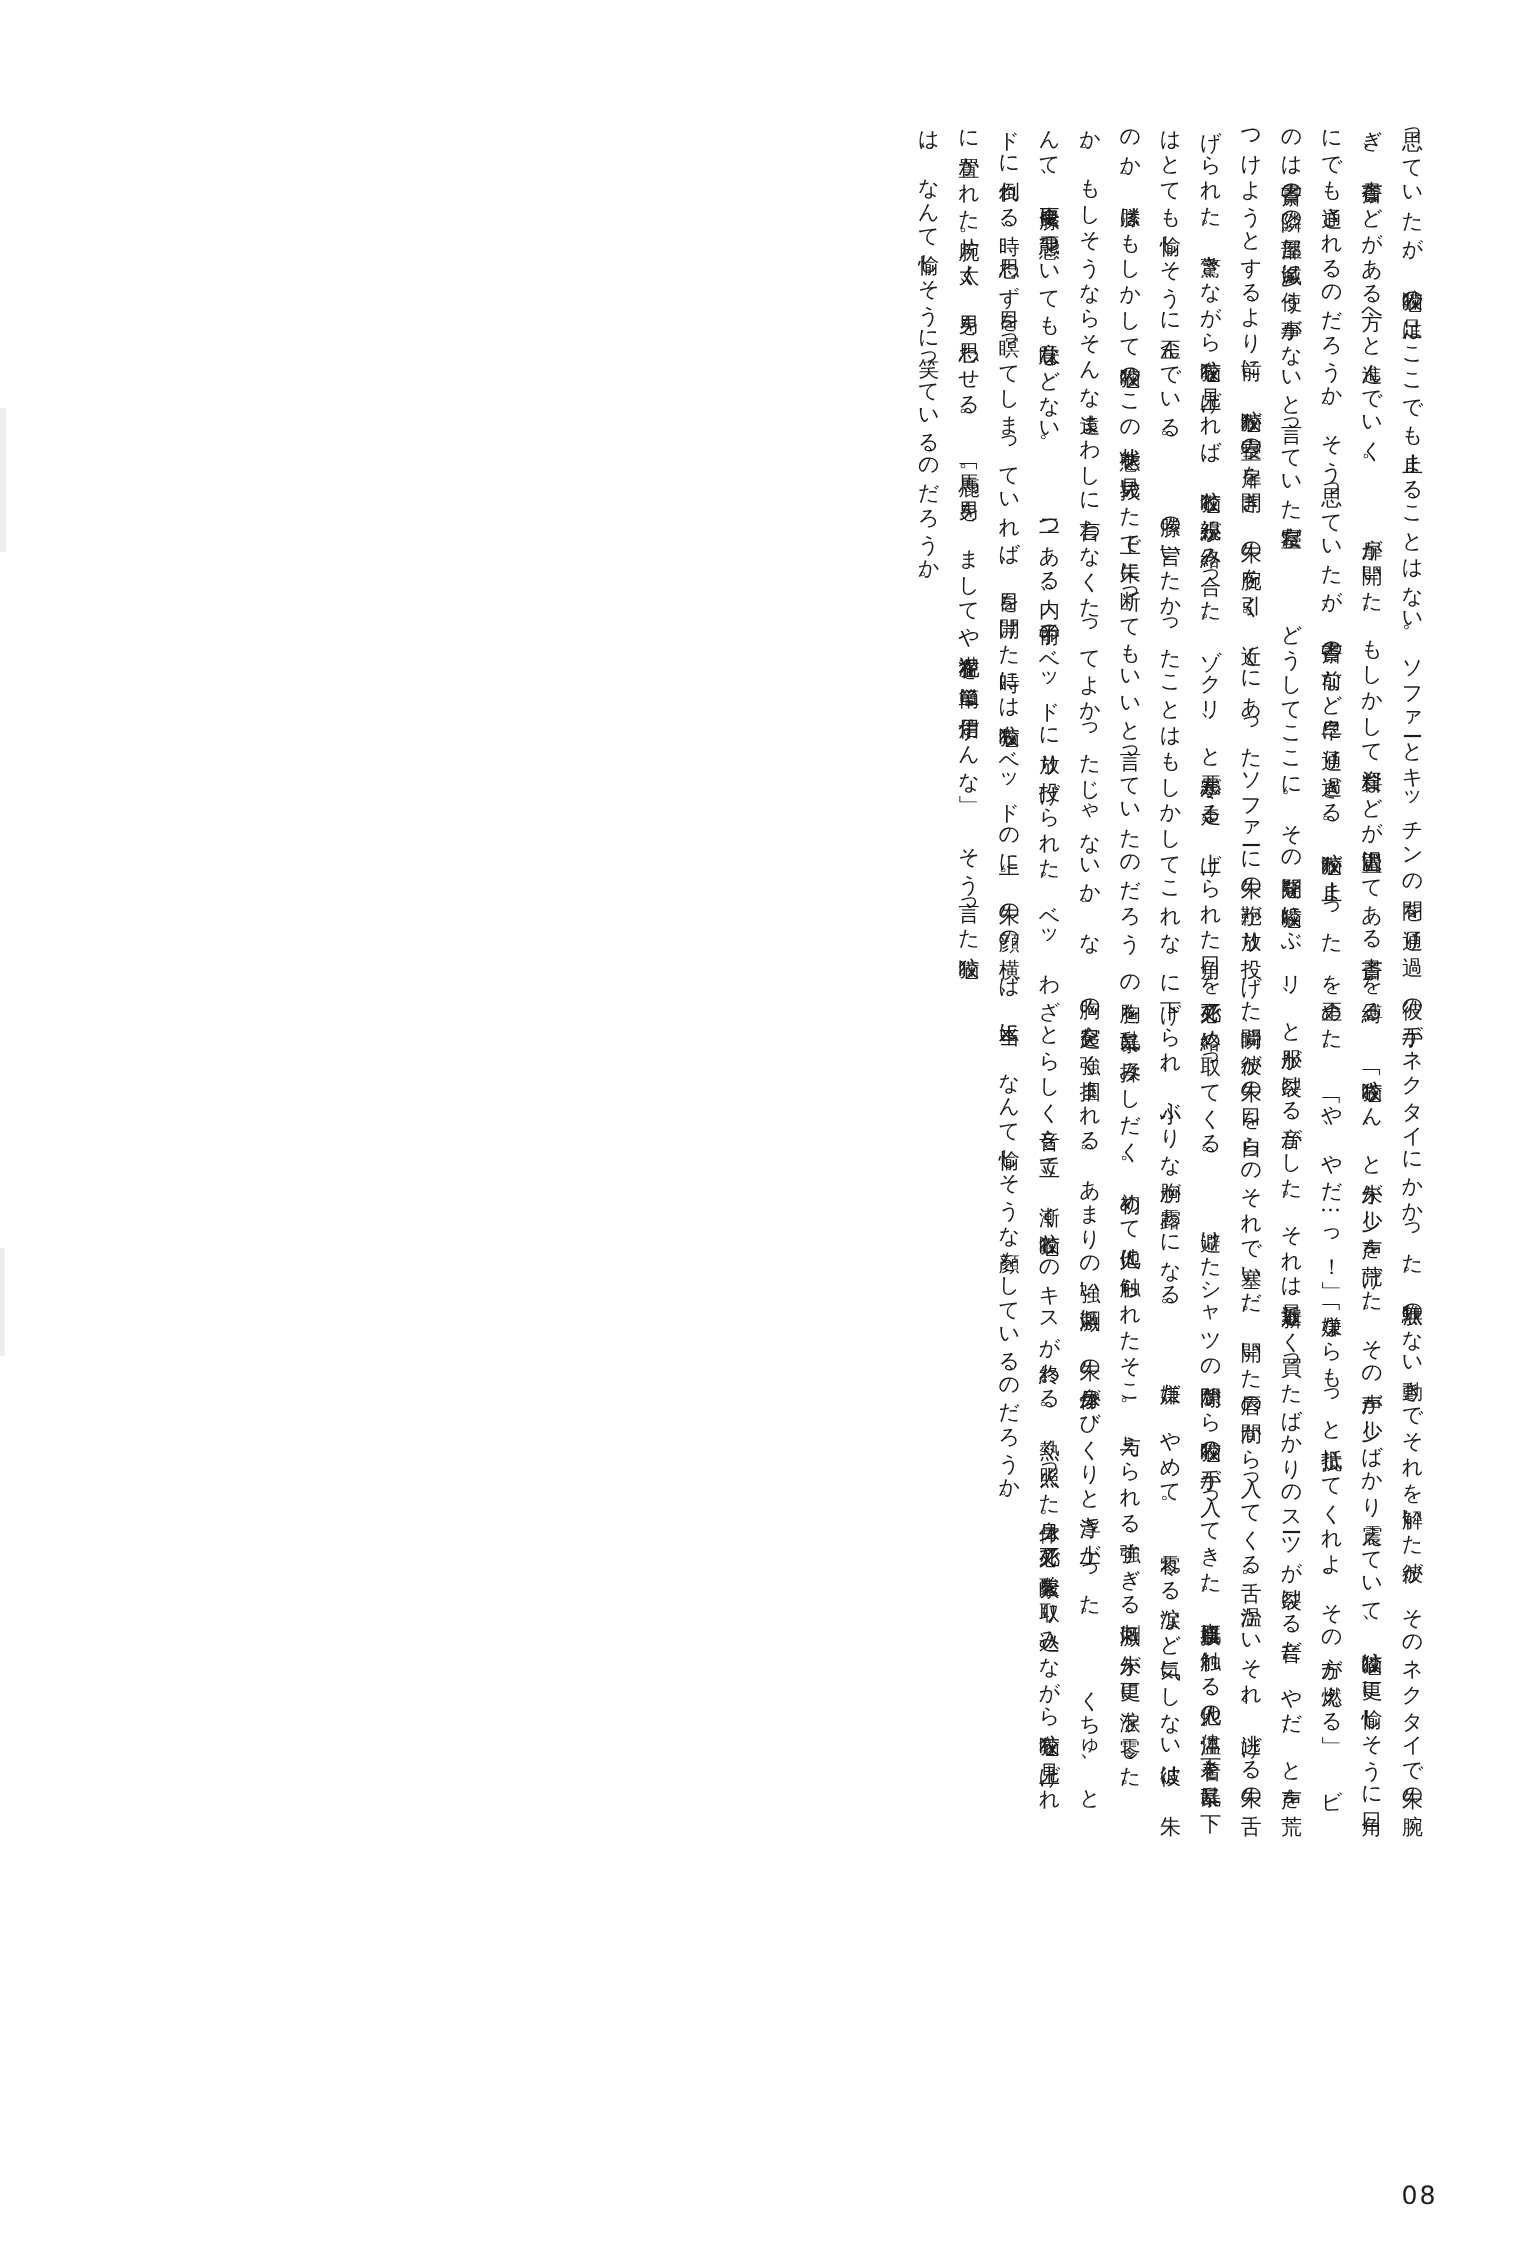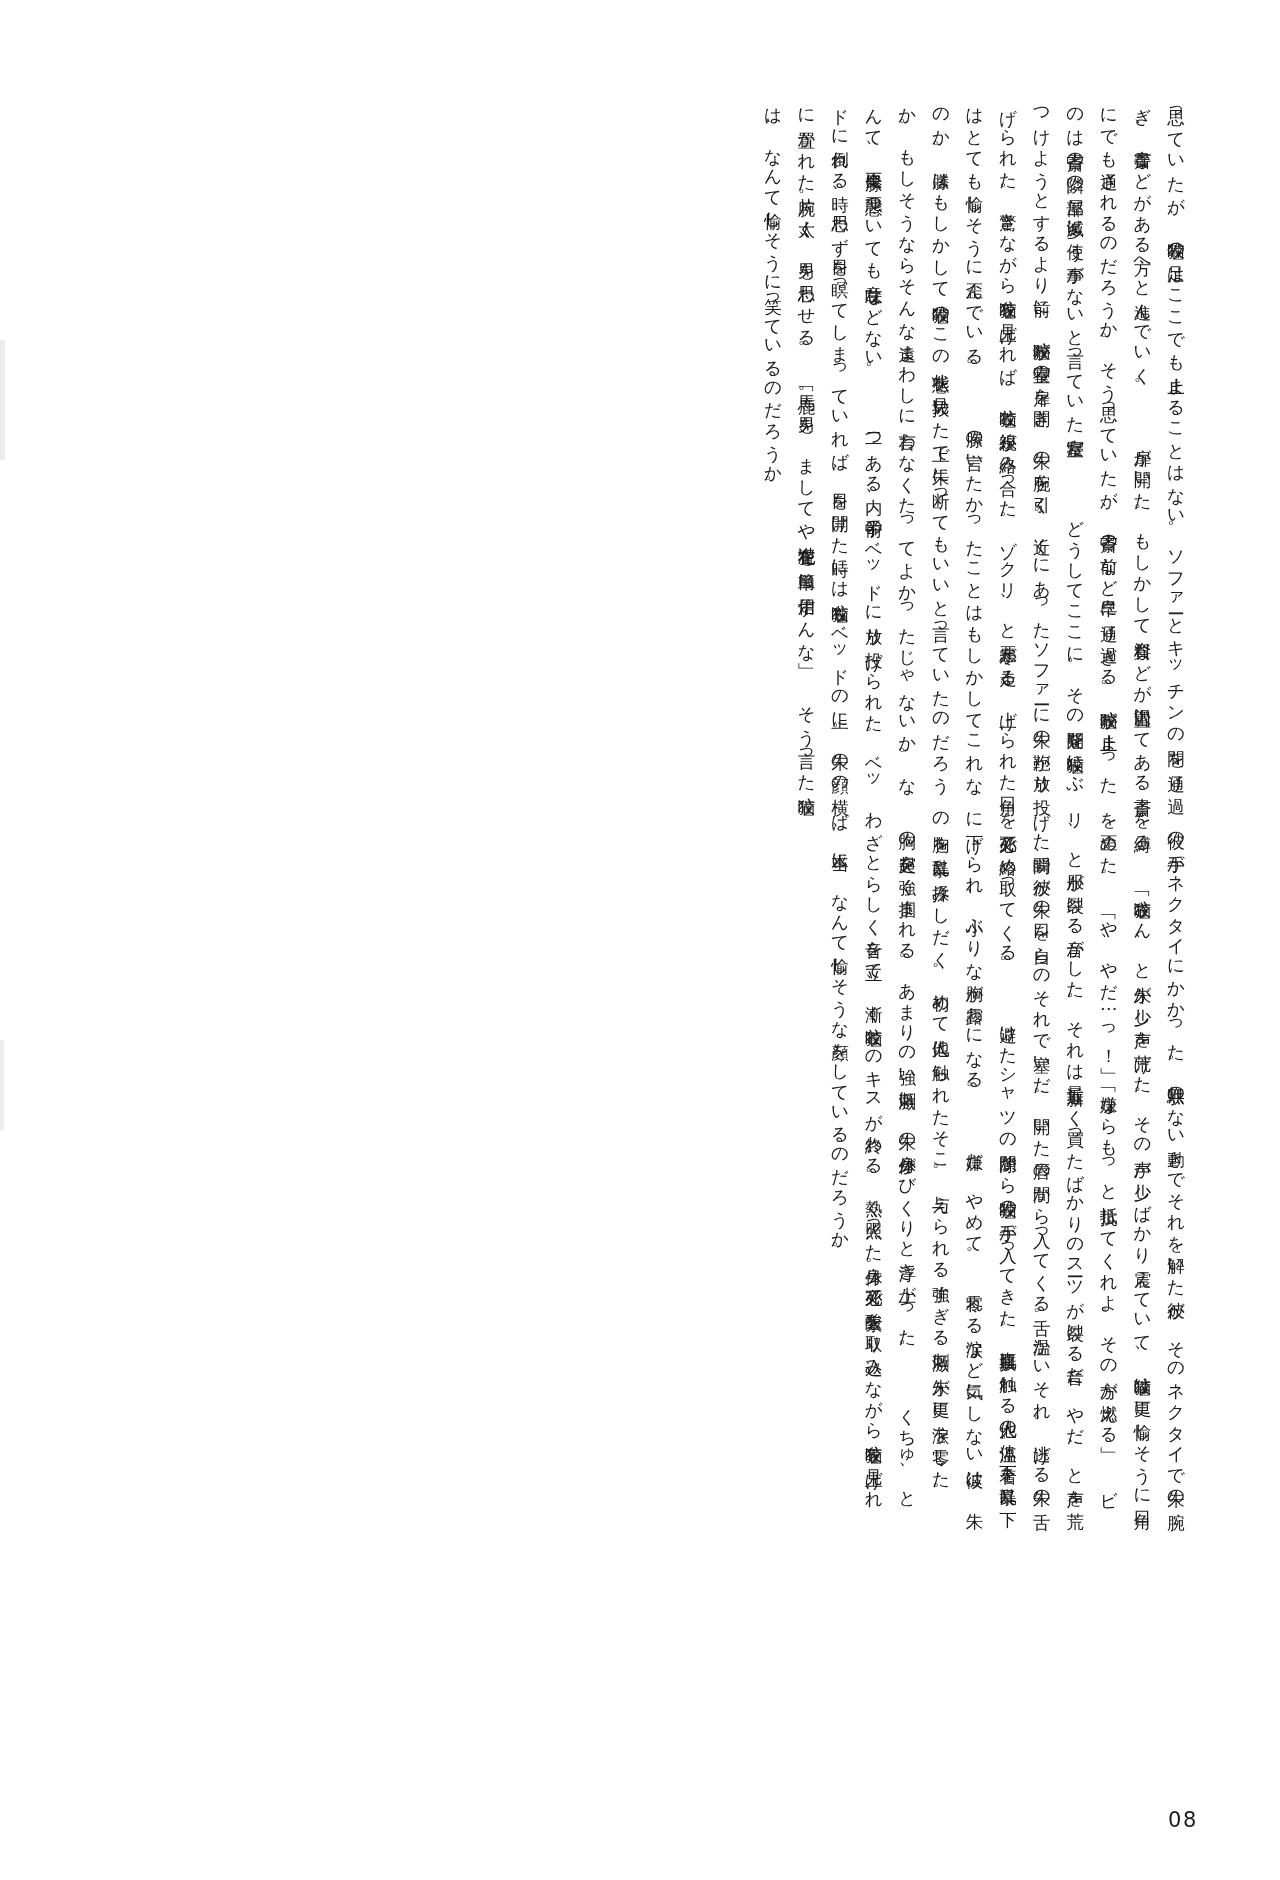--- a/index.html
+++ b/index.html
@@ -40,21 +40,21 @@
   #block-bottom {
     top: 800px;
     right: 88px;
     height: 700px;
     width: 800px;
   }
 
   .page-number {
     position: absolute;
     right: 82px;
-    bottom: 48px;
+    bottom: 38px;
     font-size: 21px;
     letter-spacing: 0.08em;
     color: #1c1c1c;
     font-family: "DejaVu Sans", "Liberation Sans", sans-serif;
   }
 
   
   .edge-mark {
     position: absolute;
     background: #ededed;

